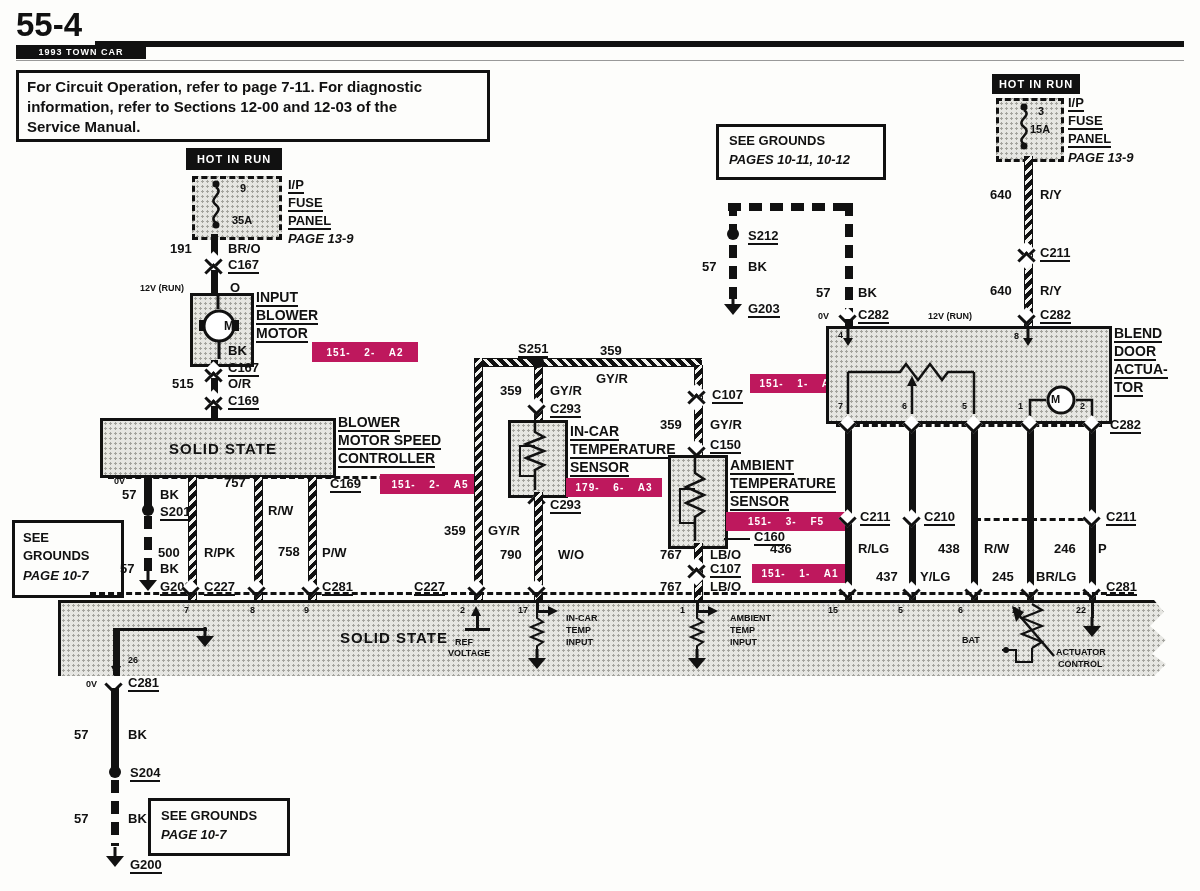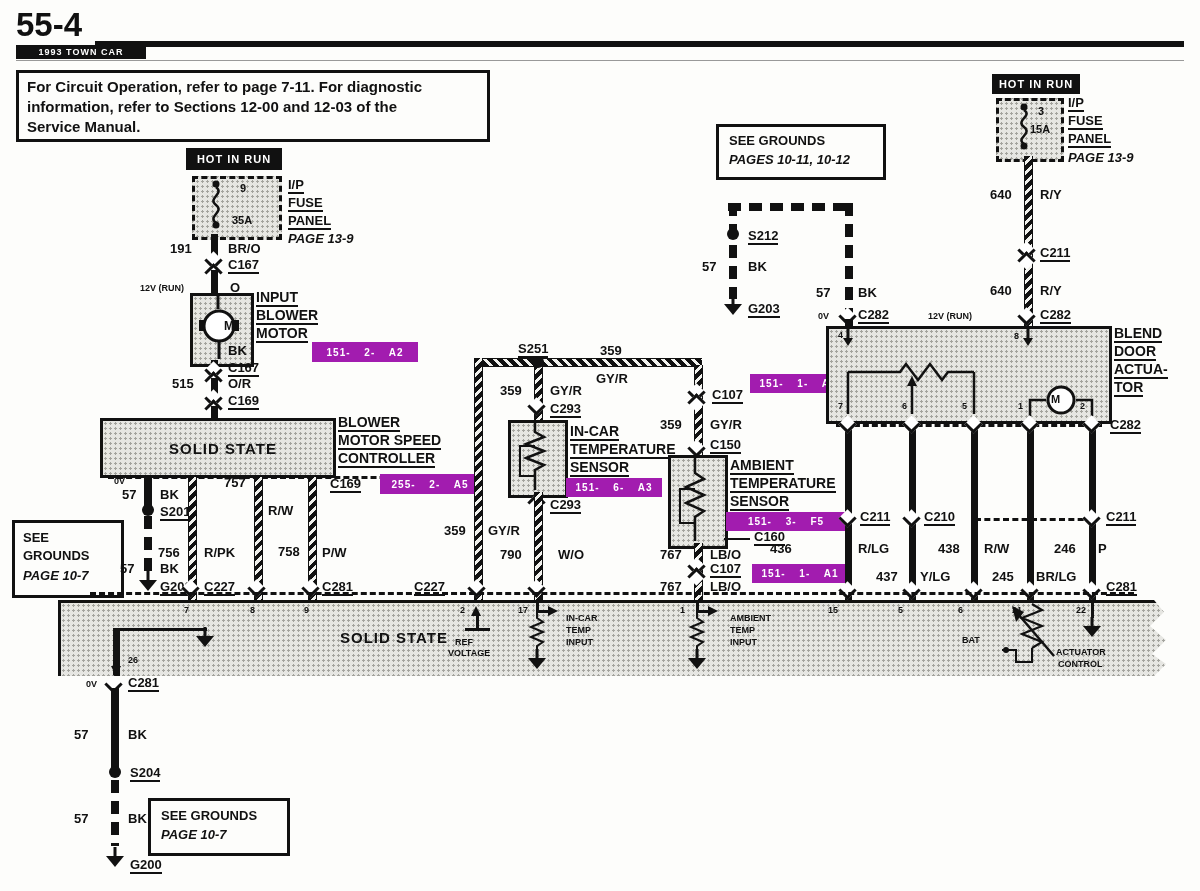--- a/index.html
+++ b/index.html
@@ -7,21 +7,21 @@
         font-family:"Liberation Sans",sans-serif;color:#111}
   .lbl{position:absolute;font-weight:bold;font-size:13px;line-height:1;white-space:nowrap;color:#111}
   .sm{font-size:9px}.md{font-size:11px}.lg{font-size:14px}
   .u{border-bottom:2px solid #111;padding-bottom:1px}
   .it{font-style:italic}
   .hatch{background-color:#e6e6e2;background-image:radial-gradient(#a3a39d 1px,transparent 1.3px);background-size:5px 5px}
   .box3{position:absolute;border:3px solid #111}
   .fusebox{position:absolute;border:3px dashed #111}
   .banner{position:absolute;background:#111;color:#fff;font-weight:bold;font-size:11px;
           display:flex;align-items:center;justify-content:center;letter-spacing:1px}
-  .refbox{position:absolute;background:#a21caf;color:#fff;font-weight:bold;font-size:10px;
+  .refbox{position:absolute;background:#be185d;color:#fff;font-weight:bold;font-size:10px;
           display:flex;align-items:center;justify-content:center;word-spacing:10px;letter-spacing:1px}
   .wv{position:absolute;width:7px;background:#111}
   .sv{position:absolute;width:7px;background:repeating-linear-gradient(135deg,#111 0 4px,#f2f2ee 4px 7px);border-left:1px solid #111;border-right:1px solid #111}
   .sh{position:absolute;height:7px;background:repeating-linear-gradient(45deg,#111 0 4px,#f2f2ee 4px 7px);border-top:1px solid #111;border-bottom:1px solid #111}
   .dv{position:absolute;width:8px;background:repeating-linear-gradient(180deg,#111 0 13px,transparent 13px 21px)}
   .dh{position:absolute;height:8px;background:repeating-linear-gradient(90deg,#111 0 13px,transparent 13px 21px)}
   .dashline{position:absolute;border-top:3px dashed #111}
   .dot{position:absolute;width:12px;height:12px;border-radius:50%;background:#111}
   .cv{position:absolute;width:10px;height:10px;background:#fff;border-left:3.5px solid #111;border-bottom:3.5px solid #111;transform:rotate(-45deg)}
   .cu{position:absolute;width:10px;height:10px;background:#fff;border-left:3.5px solid #111;border-bottom:3.5px solid #111;transform:rotate(135deg)}
@@ -102,21 +102,21 @@
   <div class="wv" style="left:211px;top:406px;height:12px"></div>
 
   <div class="box3 hatch" style="left:100px;top:418px;width:230px;height:54px">
     <div class="lbl" style="left:66px;top:20px;font-size:15px;letter-spacing:1px">SOLID STATE</div>
   </div>
   <div class="lbl lg u" style="left:338px;top:415px">BLOWER</div>
   <div class="lbl lg u" style="left:338px;top:433px">MOTOR SPEED</div>
   <div class="lbl lg u" style="left:338px;top:451px">CONTROLLER</div>
   <div class="dashline" style="left:108px;top:476px;width:350px"></div>
   <div class="lbl u" style="left:330px;top:477px">C169</div>
-  <div class="refbox" style="left:380px;top:474px;width:100px;height:20px">255- 2- A5</div>
+  <div class="refbox" style="left:380px;top:474px;width:100px;height:20px">151- 2- A5</div>
 
   <div class="wv" style="left:144px;top:477px;width:8px;height:30px"></div>
   <div class="lbl sm" style="left:114px;top:477px">0V</div>
   <div class="lbl" style="left:122px;top:488px">57</div>
   <div class="lbl" style="left:160px;top:488px">BK</div>
   <div class="dot" style="left:142px;top:504px"></div>
   <div class="lbl u" style="left:160px;top:505px">S201</div>
   <div class="dv" style="left:144px;top:516px;height:56px"></div>
   <div class="lbl" style="left:120px;top:562px">57</div>
   <div class="lbl" style="left:160px;top:562px">BK</div>
@@ -125,21 +125,21 @@
 
   <div class="box3" style="left:12px;top:520px;width:106px;height:72px">
     <div class="lbl" style="left:8px;top:8px">SEE</div>
     <div class="lbl" style="left:8px;top:26px">GROUNDS</div>
     <div class="lbl it" style="left:8px;top:46px">PAGE 10-7</div>
   </div>
 
   <div class="sv" style="left:188px;top:477px;height:123px"></div>
   <div class="sv" style="left:254px;top:477px;height:123px"></div>
   <div class="sv" style="left:308px;top:477px;height:123px"></div>
-  <div class="lbl" style="left:158px;top:546px">756</div>
+  <div class="lbl" style="left:158px;top:546px">500</div>
   <div class="lbl" style="left:204px;top:546px">R/PK</div>
   <div class="lbl" style="left:224px;top:476px">757</div>
   <div class="lbl" style="left:268px;top:504px">R/W</div>
   <div class="lbl" style="left:278px;top:545px">758</div>
   <div class="lbl" style="left:322px;top:546px">P/W</div>
   <div class="cv" style="left:184px;top:582px"></div>
   <div class="cv" style="left:250px;top:582px"></div>
   <div class="cv" style="left:304px;top:582px"></div>
   <div class="lbl u" style="left:204px;top:580px">C227</div>
   <div class="lbl u" style="left:322px;top:580px">C281</div>
@@ -158,21 +158,21 @@
   <div class="lbl u" style="left:550px;top:402px">C293</div>
 
   <div class="box3 hatch" style="left:508px;top:420px;width:54px;height:72px"></div>
   <svg style="left:508px;top:420px" width="54" height="72" viewBox="0 0 54 72">
     <path d="M27 2 V12 L36 17 L18 24 L36 31 L18 38 L36 45 L27 50 V70" fill="none" stroke="#111" stroke-width="2.5"></path>
     <path d="M27 26 H12 V56 H27" fill="none" stroke="#111" stroke-width="2"></path>
   </svg>
   <div class="lbl lg u" style="left:570px;top:424px">IN-CAR</div>
   <div class="lbl lg u" style="left:570px;top:442px">TEMPERATURE</div>
   <div class="lbl lg u" style="left:570px;top:460px">SENSOR</div>
-  <div class="refbox" style="left:566px;top:478px;width:96px;height:19px">151- 6- A3</div>
+  <div class="refbox" style="left:566px;top:478px;width:96px;height:19px">179- 6- A3</div>
 
   <div class="cu" style="left:530px;top:496px"></div>
   <div class="lbl u" style="left:550px;top:498px">C293</div>
   <div class="sv" style="left:534px;top:492px;height:108px"></div>
   <div class="lbl" style="left:500px;top:548px">790</div>
   <div class="lbl" style="left:558px;top:548px">W/O</div>
   <div class="lbl" style="left:444px;top:524px">359</div>
   <div class="lbl" style="left:488px;top:524px">GY/R</div>
   <div class="cv" style="left:470px;top:582px"></div>
   <div class="cv" style="left:530px;top:582px"></div>

